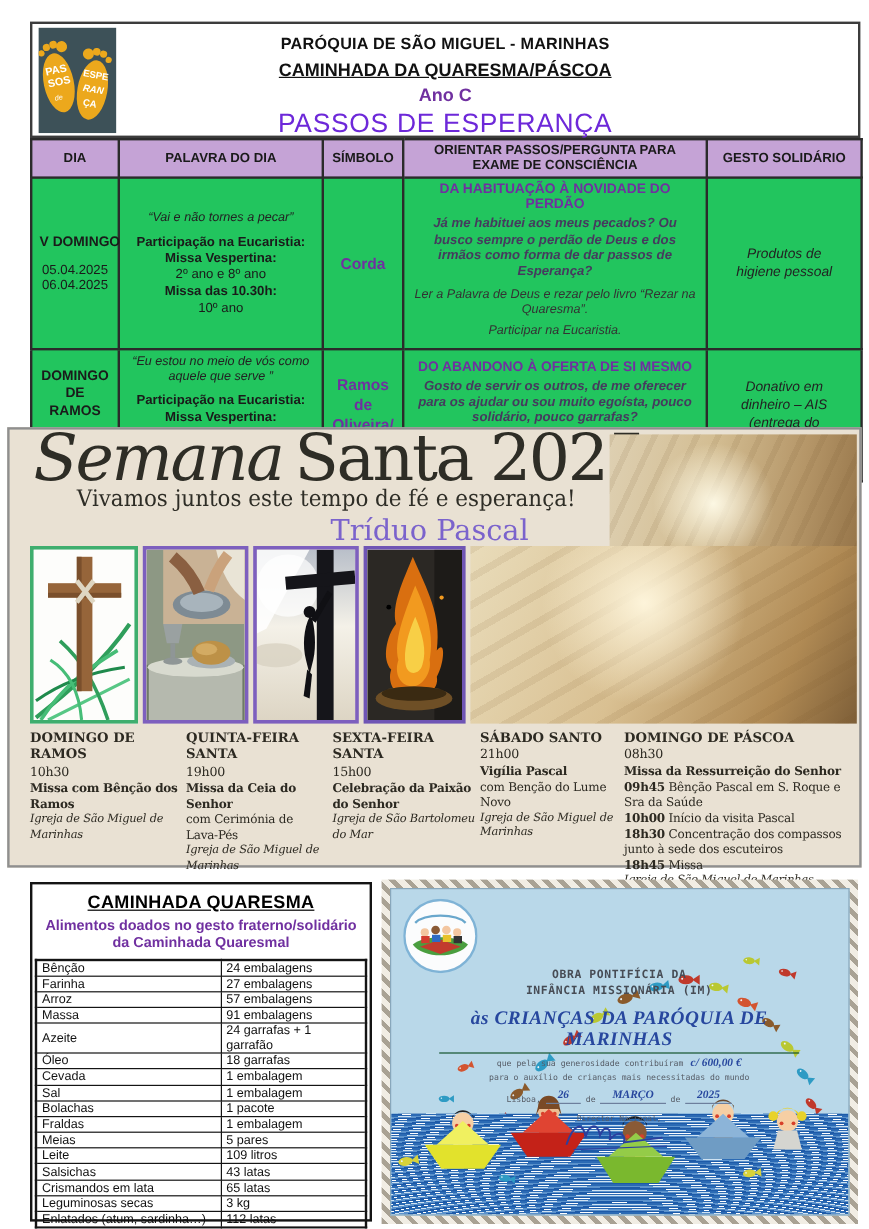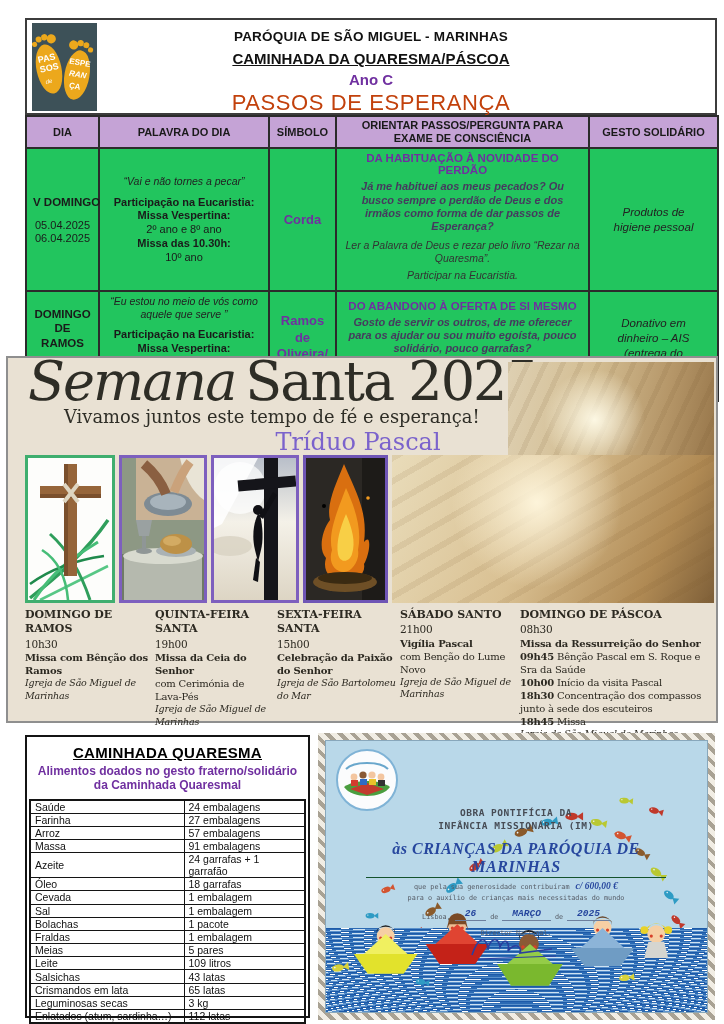--- a/index.html
+++ b/index.html
@@ -5,21 +5,21 @@
   * { margin:0; padding:0; box-sizing:border-box; }
   body { background:#ffffff; font-family:"Liberation Sans", sans-serif; }
   .page { position:relative; width:724px; height:1024px; background:#ffffff; overflow:hidden; }
 
   
   .header-box { position:absolute; left:25px; top:18px; width:692px; height:97px; border:2px solid #3c3c3c; background:#ffffff; }
   .logo-svg { position:absolute; left:5px; top:3px; width:65px; height:88px; }
   .h-parish { margin-top:9px; text-align:center; font-size:13.5px; font-weight:bold; color:#111; letter-spacing:0.2px; }
   .h-title  { margin-top:6px; text-align:center; font-size:15px; font-weight:bold; text-decoration:underline; color:#111; }
   .h-ano    { margin-top:4px; text-align:center; font-size:15px; font-weight:bold; color:#7030a0; }
-  .h-sub    { margin-top:2px; text-align:center; font-size:22px; color:#c2410c; letter-spacing:0.6px; }
+  .h-sub    { margin-top:2px; text-align:center; font-size:22px; color:#6d28d9; letter-spacing:0.6px; }
 
   
   .main-table { position:absolute; left:25px; top:115px; width:692px; border-collapse:collapse; table-layout:fixed; }
   .main-table th, .main-table td { border:2px solid #2b2b2b; vertical-align:middle; text-align:center; }
   .main-table th { background:#c5a3d6; font-size:11px; font-weight:bold; color:#1a1a1a; height:30px; padding:2px 4px; line-height:1.2; }
   .main-table td { background:#22c55e; padding:3px 6px; color:#1a1a1a; }
   tr.r1 td { height:93px; }
   tr.r2 td { height:108px; }
   .day-t { font-size:11.5px; font-weight:bold; line-height:1.25; }
   tr.r1 .day-t { white-space:nowrap; }
@@ -83,21 +83,21 @@
   .cert-inner { position:relative; width:100%; height:100%; background:#b9d8e9; border:1px solid #88a7bb; overflow:hidden; }
   .fish-svg { position:absolute; inset:0; width:100%; height:100%; }
   .im-logo { position:absolute; left:10px; top:8px; width:62px; height:62px; }
   .cert-body { position:absolute; left:40px; top:66px; width:300px; text-align:center; z-index:3; }
   .c-org { font-family:"DejaVu Sans Mono", monospace; font-size:9.5px; font-weight:bold; color:#474c55; letter-spacing:0.5px; line-height:1.35; }
   .c-hand { font-family:"Liberation Serif", serif; font-style:italic; font-weight:bold; color:#27479e; }
   .c-recipient { display:inline-block; font-size:16px; border-bottom:1px solid #14532d; padding:0 6px 1px; margin-top:7px; letter-spacing:0.5px; }
   .c-row { margin-top:3px; font-family:"DejaVu Sans Mono", monospace; font-size:6.8px; color:#565c66; }
   .c-amount { font-size:9.5px; margin-left:6px; }
   .c-date { margin-top:6px; display:flex; justify-content:center; align-items:flex-end; gap:4px; font-family:"DejaVu Sans Mono", monospace; font-size:6.8px; color:#565c66; }
-  .c-date .hand-u { font-size:9.5px; border-bottom:1px solid #6d7f9d; padding:0 10px 1px;font-family:Liberation Mono, monospace; }
+  .c-date .hand-u { font-size:9.5px; border-bottom:1px solid #6d7f9d; padding:0 10px 1px; }
   .c-director { margin-top:8px; font-family:"DejaVu Sans Mono", monospace; font-size:6.5px; color:#565c66; }
   .sig-svg { display:block; margin:-4px auto 0; width:96px; height:30px; }
   .water { position:absolute; left:0; right:0; bottom:0; height:84px; z-index:1;
     background:repeating-radial-gradient(ellipse 130% 95% at 50% 125%,
       #1d5aa8 0 6px, #5b92cc 6px 12px, #cfe2f2 12px 15px, #2b6ab4 15px 22px, #ffffff 22px 24px); }
   .boats-svg { position:absolute; left:0; bottom:2px; width:100%; height:120px; z-index:2; }
 </style>
 </head>
 <body>
 
@@ -332,21 +332,21 @@
       <div class="s-church">Igreja de São Miguel de Marinhas</div>
     </div>
   </div>
 
   <div class="donation-box">
     <div class="d-title">CAMINHADA QUARESMA</div>
     <div class="d-sub">Alimentos doados no gesto fraterno/solidário da Caminhada Quaresmal</div>
     <table class="d-table">
       <tbody>
         <tr>
-            <td class="ditem">Saúde</td>
+            <td class="ditem">Bênção</td>
             <td>24 embalagens</td>
           </tr>
         <tr>
             <td class="ditem">Farinha</td>
             <td>27 embalagens</td>
           </tr>
         <tr>
             <td class="ditem">Arroz</td>
             <td>57 embalagens</td>
           </tr>

